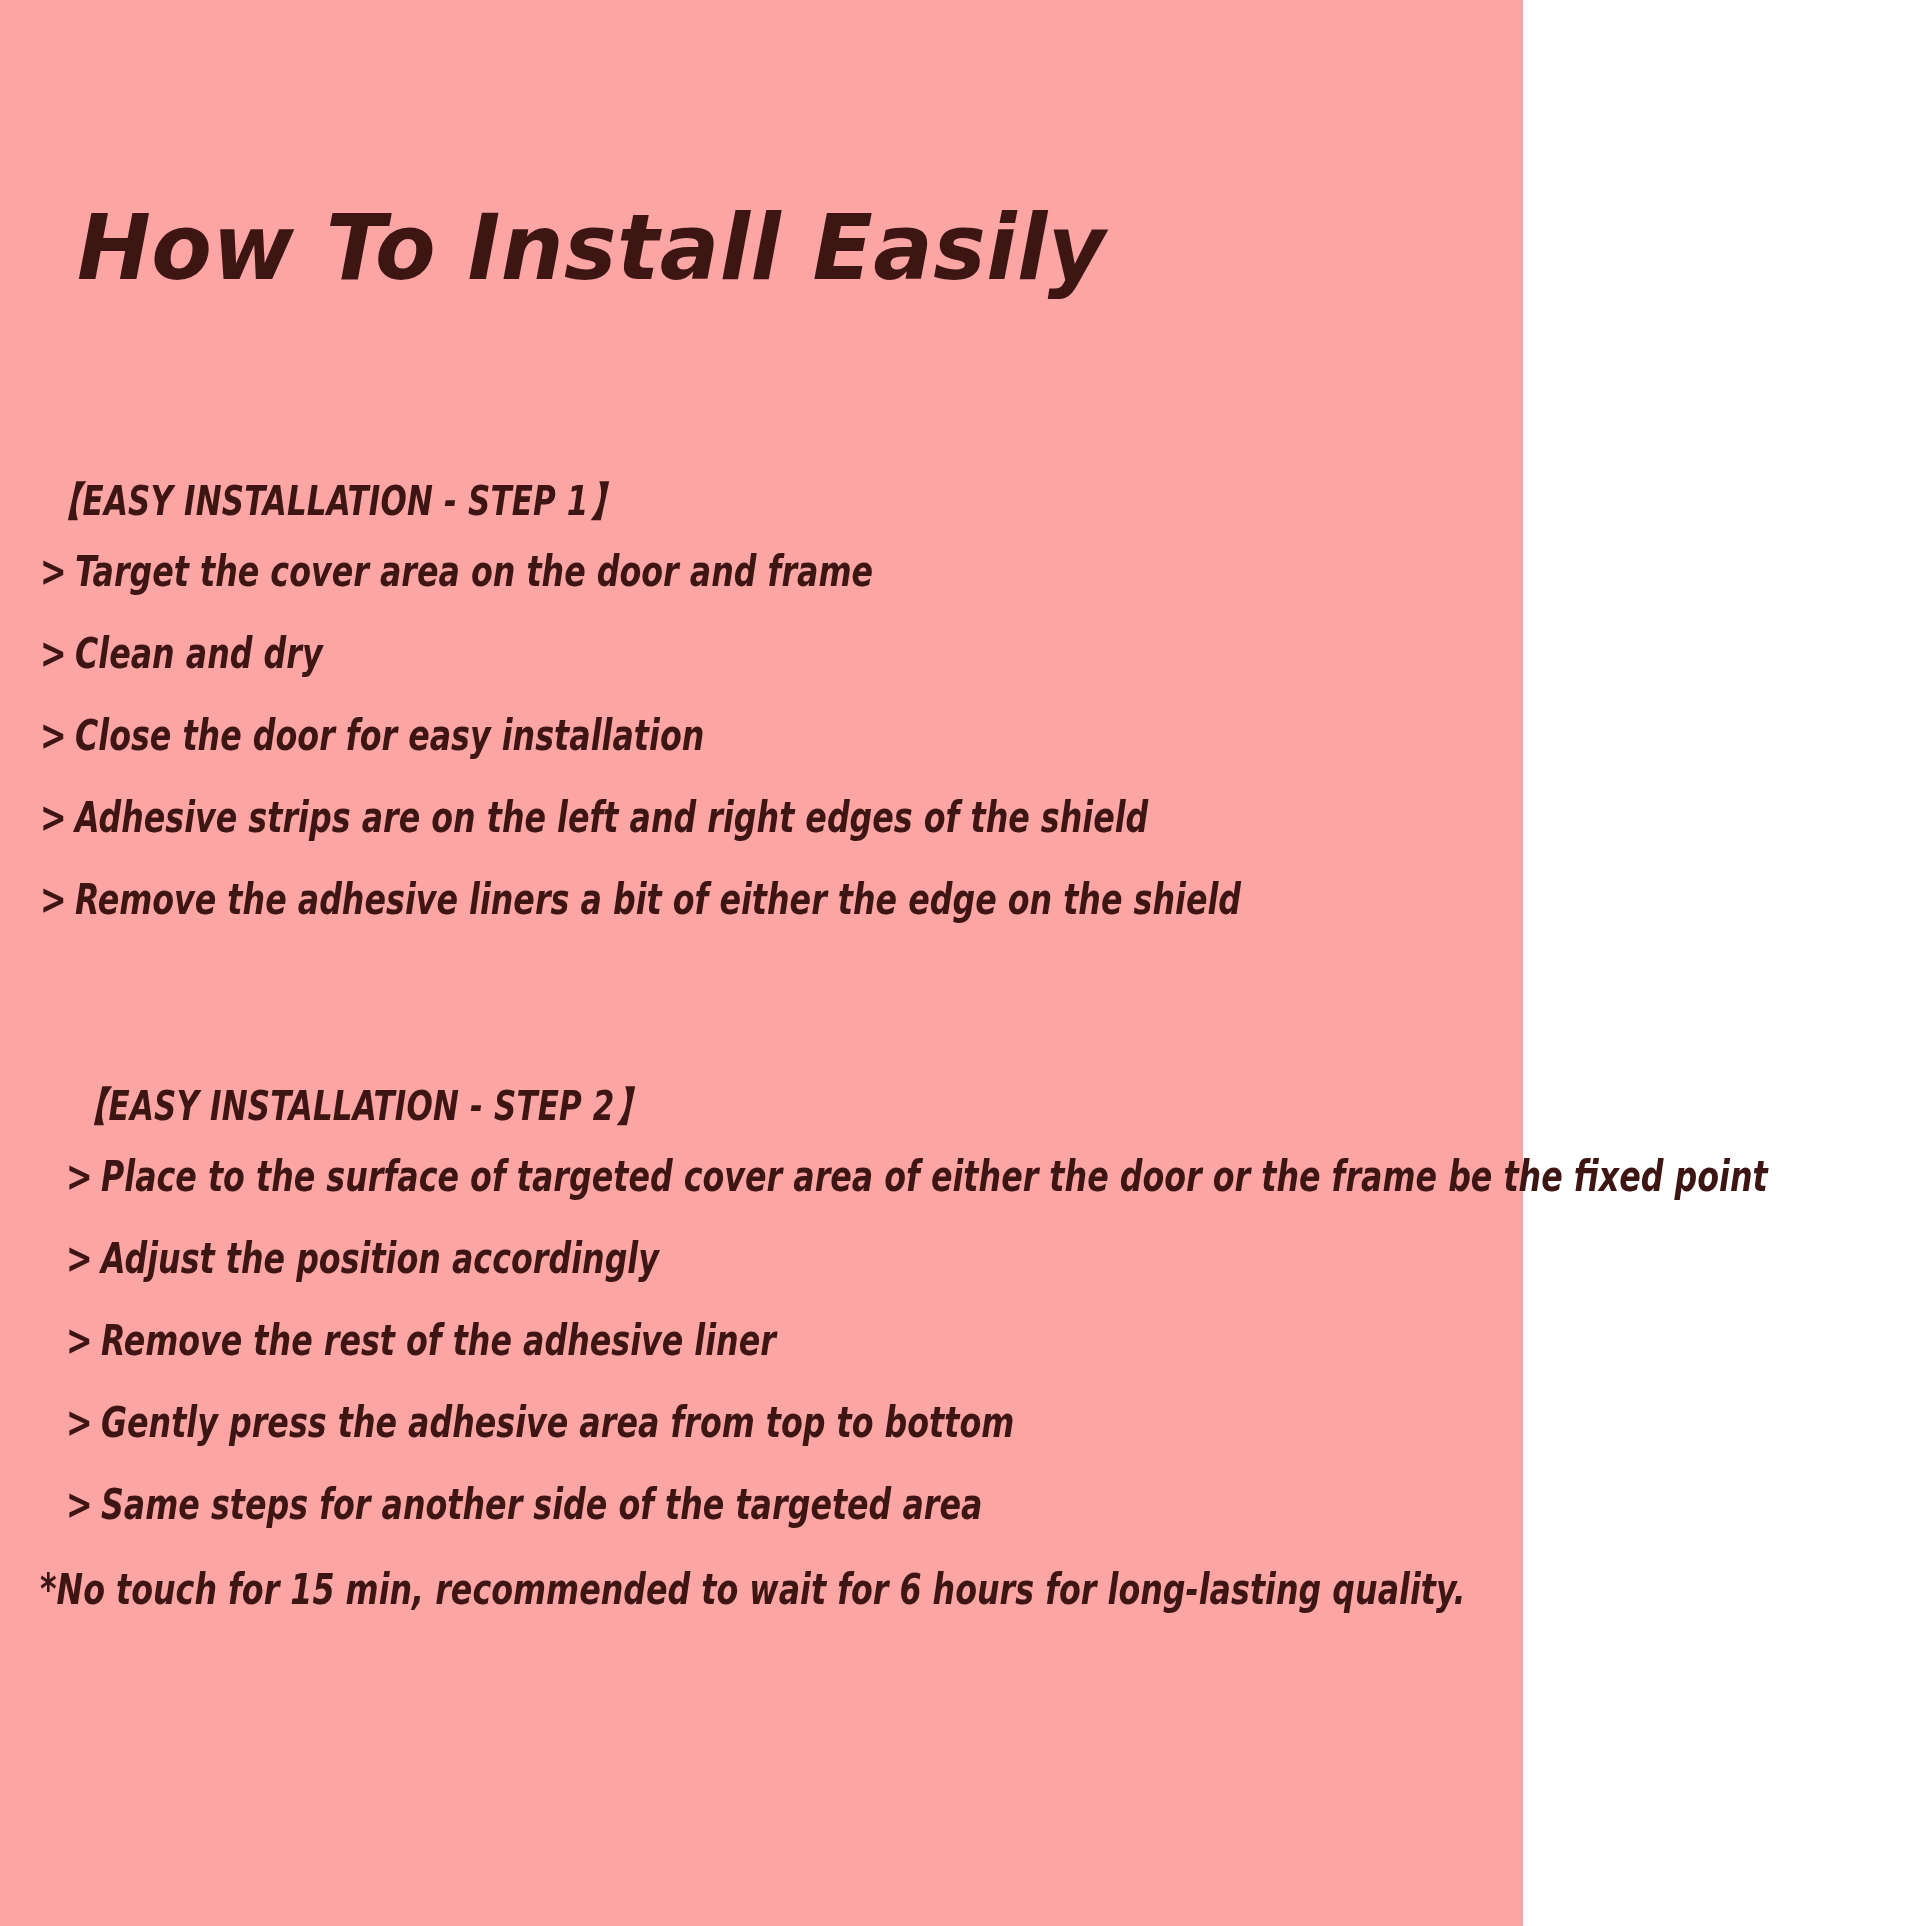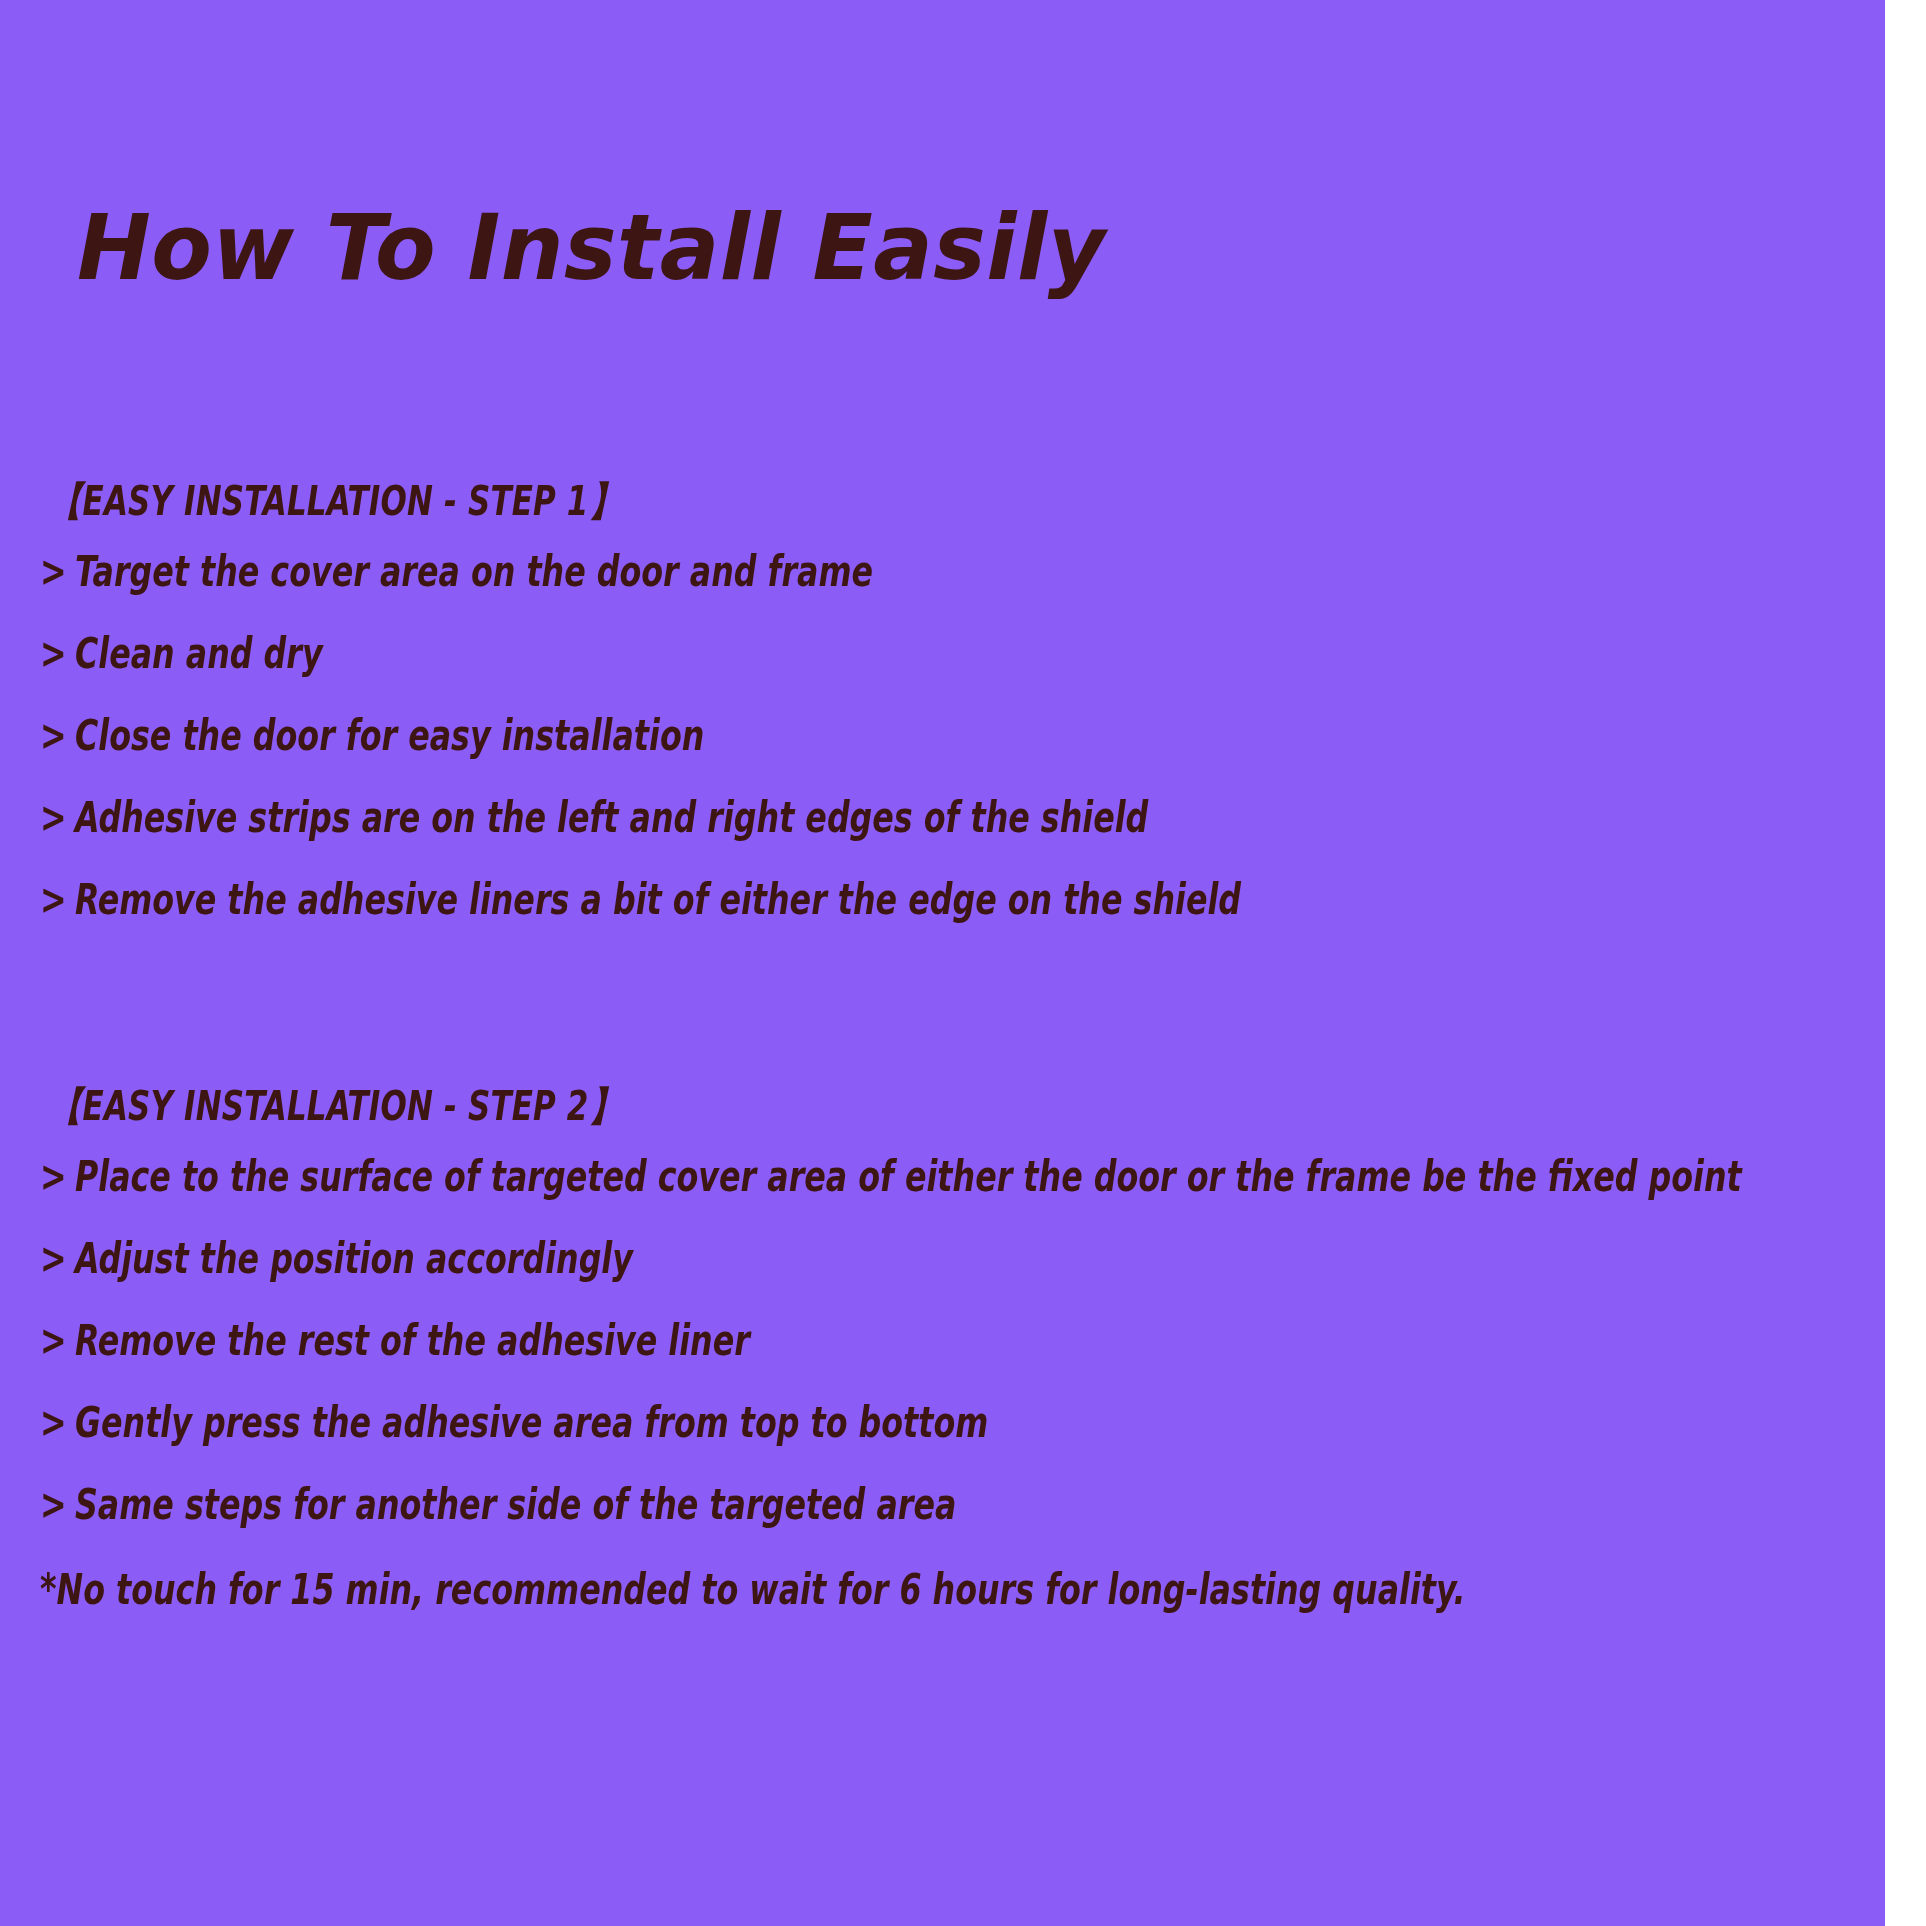--- a/index.html
+++ b/index.html
@@ -9,23 +9,23 @@
   body {
     width: 1927px;
     height: 1927px;
     background: #ffffff;
     font-family: "DejaVu Sans", sans-serif;
     overflow: hidden;
   }
 
   .page {
     position: relative;
-    width: 1885px;
+    width: 1523px;
     height: 1927px;
-    background: #8b5cf6;
+    background: #fca5a5;
     box-sizing: border-box;
     padding: 0;
   }
 
   
   .page-title {
     position: absolute;
     left: 77px;
     top: 139px;
     font-family: "DejaVu Sans", sans-serif;
@@ -47,20 +47,21 @@
     top: 474px;
     width: 1851px;
   }
 
   .section {
     margin: 0 0 0 0;
   }
 
   .section + .section {
     margin-top: 158px;
+    margin-left: 26px;
   }
 
   .section-heading {
     font-family: "DejaVu Sans Condensed", "DejaVu Sans", sans-serif;
     font-size: 40px;
     font-weight: 700;
     font-style: italic;
     color: #3d1513;
     letter-spacing: 0.2px;
     white-space: nowrap;

